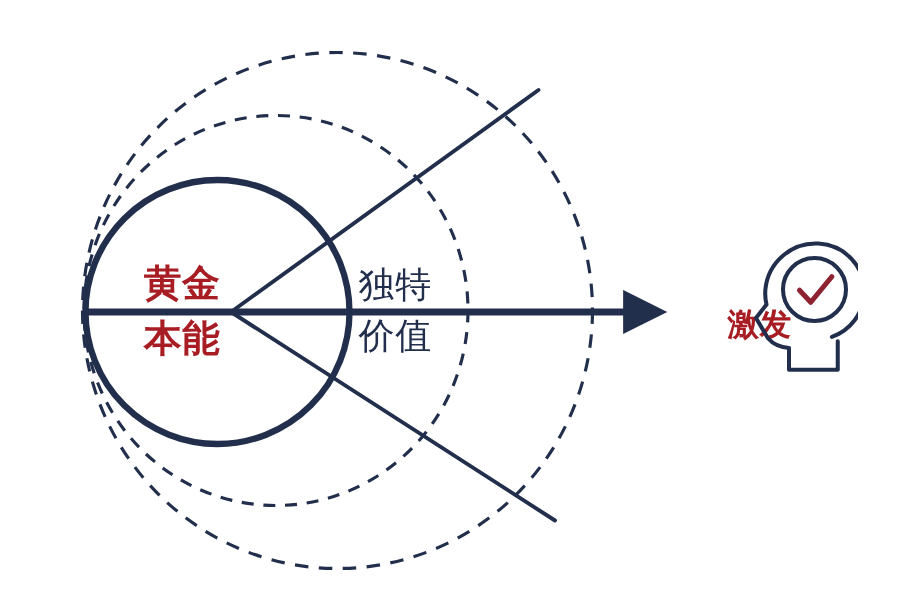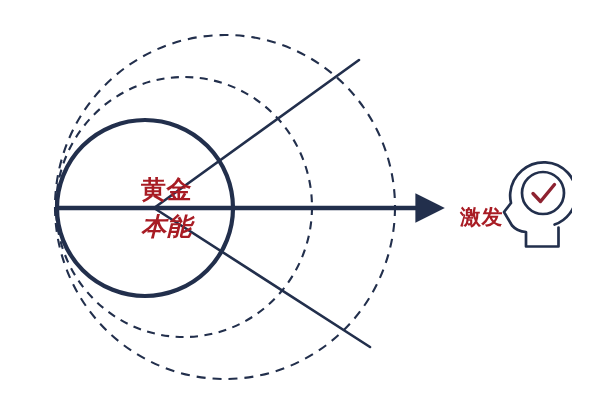--- a/index.html
+++ b/index.html
@@ -25,21 +25,21 @@
     left: 0;
     top: 0;
     width: 613px;
     height: 406px;
     display: block;
   }
   .label-block {
     position: absolute;
     display: flex;
     flex-direction: column;
-    align-items: flex-end;
+    align-items: flex-start;
     justify-content: center;
     line-height: 1.0;
     white-space: nowrap;
     user-select: none;
   }
   .label-line {
     display: block;
     letter-spacing: 0.5px;
   }
   
@@ -51,21 +51,21 @@
     color: #A81C24;
     font-weight: 700;
     font-size: 25px;
   }
   #label-core .label-line {
     height: 45px;
     display: flex;
     align-items: center;
   }
   #label-core .line-top { align-items: flex-end; padding-bottom: 6px; }
-  #label-core .line-bottom { align-items: flex-start; padding-top: 6px; font-style: italic; }
+  #label-core .line-bottom { align-items: flex-start; padding-top: 6px; }
 
   
   .ring-label {
     color: #222F4C;
     font-weight: 400;
     font-size: 24px;
     width: 80px;
     height: 90px;
   }
   .ring-label .label-line {
@@ -86,20 +86,21 @@
     width: 62px;
     height: 84px;
     color: #A81C24;
     font-weight: 700;
     font-size: 21px;
   }
   #label-outcome .label-line {
     height: 42px;
     display: flex;
     align-items: center;
+    margin-left: 44px;
   }
   #label-outcome .line-top { align-items: flex-end; padding-bottom: 4px; }
   #label-outcome .line-bottom { align-items: flex-start; padding-top: 4px; }
 
   #head-icon-wrap {
     position: absolute;
     left: 500px;
     top: 155px;
     width: 72px;
     height: 98px;
@@ -131,20 +132,24 @@
 
     <line x1="56" y1="208" x2="420" y2="208" stroke="#222F4C" stroke-width="4.6" marker-end="url(#arrowhead)"></line>
 
   </svg>
 
   <div class="label-block" id="label-core">
     <span class="label-line line-top">黄金</span>
     <span class="label-line line-bottom">本能</span>
   </div>
 
+  <div class="label-block ring-label" id="label-ring-1">
+    <span class="label-line line-top">独特</span>
+    <span class="label-line line-bottom">价值</span>
+  </div>
 
   <div class="label-block ring-label" id="label-ring-2">
   </div>
 
   <div class="label-block" id="label-outcome">
     <span class="label-line line-top">激发</span>
   </div>
 
   <div id="head-icon-wrap">
     <svg viewBox="0 0 72 98" xmlns="http://www.w3.org/2000/svg">

